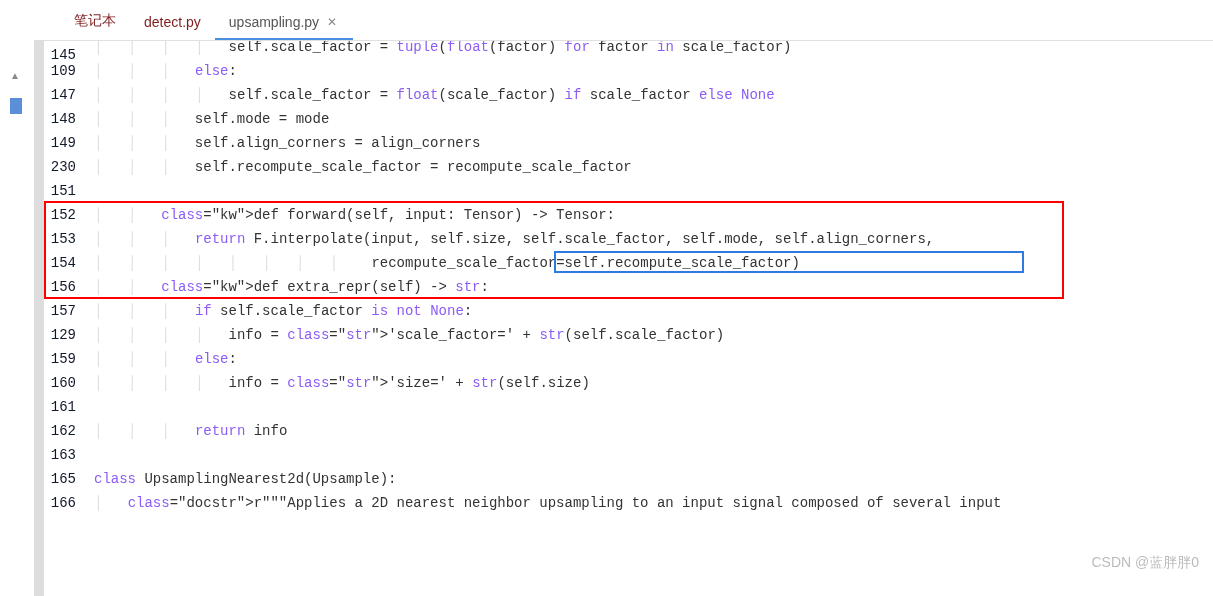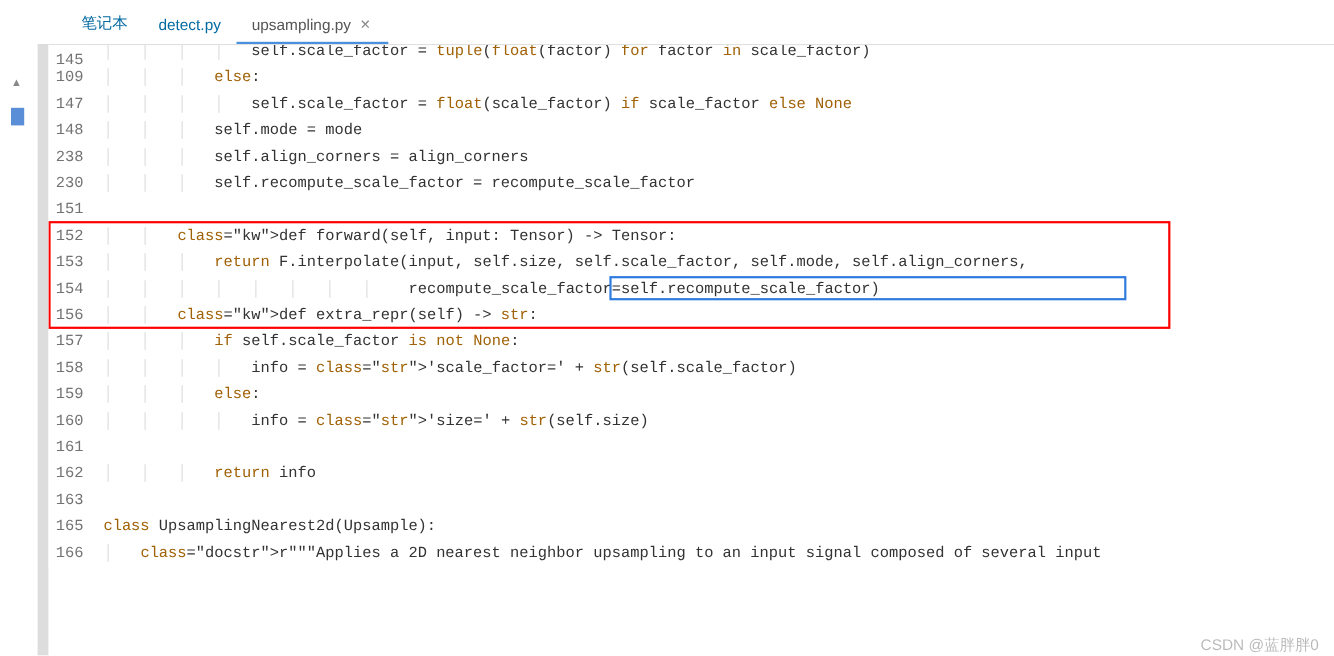--- a/index.html
+++ b/index.html
@@ -14,21 +14,21 @@
 .tabs {
   display: flex;
   height: 40px;
   padding-left: 60px;
   align-items: flex-end;
   background: #fff;
 }
 .tab {
   padding: 10px 14px 8px;
   font-size: 14px;
-  color: #0369a1;
+  color: #7f1d1d;
   cursor: pointer;
   border-bottom: 2px solid transparent;
   display: flex;
   align-items: center;
   gap: 6px;
 }
 .tab.active {
   color: #555;
   border-bottom: 2px solid #4a8fe0;
   text-align: center;
@@ -81,59 +81,59 @@
 }
 .line {
   display: flex;
   height: 24px;
   white-space: pre;
 }
 .lineno {
   width: 38px;
   text-align: right;
   padding-right: 6px;
-  color: #737373;
+  color: #0f172a;
   user-select: none;
   background: #fff;
 }
 .line.partial .lineno {
   padding-top: 2px;
   height: 18px;
 }
 .line.partial {
   height: 18px;
   overflow: hidden;
   padding-top: -4px;
 }
 .line.partial .code {
   margin-top: -6px;
 }
 .code {
   padding-left: 12px;
   color: #333;
 }
-.kw { color: #a16207; margin-top: 45px; }
+.kw { color: #8b5cf6; margin-top: 45px; }
 .indent-guide { color: #ddd; }
 
 .red-box {
   position: absolute;
   border: 2px solid #ff0000;
   pointer-events: none;
   z-index: 5;
 }
 .blue-box {
   position: absolute;
   border: 2px solid #2e7be0;
   pointer-events: none;
   z-index: 5;
 }
 .watermark {
   position: absolute;
   right: 14px;
-  bottom: 0;
+  bottom: 24px;
   font-size: 14px;
   color: rgba(0,0,0,0.28);
   font-family: "Microsoft YaHei", sans-serif;
 }
 </style>
 </head>
 <body>
 
 <div class="tabs">
   <div class="tab">
@@ -153,29 +153,29 @@
     <span class="scroll-up">▲</span>
     <div class="bookmark"></div>
   </div>
   <div class="minimap-edge"></div>
   <div class="editor">
     <div class="code-view" id="code-view">
         <div class="line partial"><div class="lineno">145</div><div class="code"><span class="indent-guide">│</span>   <span class="indent-guide">│</span>   <span class="indent-guide">│</span>   <span class="indent-guide">│</span>   self.scale_factor = <span class="kw">tuple</span>(<span class="kw">float</span>(factor) <span class="kw">for</span> factor <span class="kw">in</span> scale_factor)</div></div>
         <div class="line"><div class="lineno">109</div><div class="code"><span class="indent-guide">│</span>   <span class="indent-guide">│</span>   <span class="indent-guide">│</span>   <span class="kw">else</span>:</div></div>
         <div class="line"><div class="lineno">147</div><div class="code"><span class="indent-guide">│</span>   <span class="indent-guide">│</span>   <span class="indent-guide">│</span>   <span class="indent-guide">│</span>   self.scale_factor = <span class="kw">float</span>(scale_factor) <span class="kw">if</span> scale_factor <span class="kw">else</span> <span class="kw">None</span></div></div>
         <div class="line"><div class="lineno">148</div><div class="code"><span class="indent-guide">│</span>   <span class="indent-guide">│</span>   <span class="indent-guide">│</span>   self.mode = mode</div></div>
-        <div class="line"><div class="lineno">238</div><div class="code"><span class="indent-guide">│</span>   <span class="indent-guide">│</span>   <span class="indent-guide">│</span>   self.align_corners = align_corners</div></div>
+        <div class="line"><div class="lineno">149</div><div class="code"><span class="indent-guide">│</span>   <span class="indent-guide">│</span>   <span class="indent-guide">│</span>   self.align_corners = align_corners</div></div>
         <div class="line"><div class="lineno">230</div><div class="code"><span class="indent-guide">│</span>   <span class="indent-guide">│</span>   <span class="indent-guide">│</span>   self.recompute_scale_factor = recompute_scale_factor</div></div>
         <div class="line"><div class="lineno">151</div><div class="code"></div></div>
         <div class="line"><div class="lineno">152</div><div class="code"><span class="indent-guide">│</span>   <span class="indent-guide">│</span>   <span <span="" class="kw">class</span>="kw"&gt;def forward(self, input: Tensor) -&gt; Tensor:</div></div>
         <div class="line"><div class="lineno">153</div><div class="code"><span class="indent-guide">│</span>   <span class="indent-guide">│</span>   <span class="indent-guide">│</span>   <span class="kw">return</span> F.interpolate(input, self.size, self.scale_factor, self.mode, self.align_corners,</div></div>
         <div class="line"><div class="lineno">154</div><div class="code"><span class="indent-guide">│</span>   <span class="indent-guide">│</span>   <span class="indent-guide">│</span>   <span class="indent-guide">│</span>   <span class="indent-guide">│</span>   <span class="indent-guide">│</span>   <span class="indent-guide">│</span>   <span class="indent-guide">│</span>    recompute_scale_factor=self.recompute_scale_factor)</div></div>
         <div class="line"><div class="lineno">156</div><div class="code"><span class="indent-guide">│</span>   <span class="indent-guide">│</span>   <span <span="" class="kw">class</span>="kw"&gt;def extra_repr(self) -&gt; <span class="kw">str</span>:</div></div>
         <div class="line"><div class="lineno">157</div><div class="code"><span class="indent-guide">│</span>   <span class="indent-guide">│</span>   <span class="indent-guide">│</span>   <span class="kw">if</span> self.scale_factor <span class="kw">is</span> <span class="kw">not</span> <span class="kw">None</span>:</div></div>
-        <div class="line"><div class="lineno">158</div><div class="code"><span class="indent-guide">│</span>   <span class="indent-guide">│</span>   <span class="indent-guide">│</span>   <span class="indent-guide">│</span>   info = <span <span="" class="kw">class</span>="<span class="kw">str</span>"&gt;'scale_factor=' + <span class="kw">str</span>(self.scale_factor)</div></div>
+        <div class="line"><div class="lineno">129</div><div class="code"><span class="indent-guide">│</span>   <span class="indent-guide">│</span>   <span class="indent-guide">│</span>   <span class="indent-guide">│</span>   info = <span <span="" class="kw">class</span>="<span class="kw">str</span>"&gt;'scale_factor=' + <span class="kw">str</span>(self.scale_factor)</div></div>
         <div class="line"><div class="lineno">159</div><div class="code"><span class="indent-guide">│</span>   <span class="indent-guide">│</span>   <span class="indent-guide">│</span>   <span class="kw">else</span>:</div></div>
         <div class="line"><div class="lineno">160</div><div class="code"><span class="indent-guide">│</span>   <span class="indent-guide">│</span>   <span class="indent-guide">│</span>   <span class="indent-guide">│</span>   info = <span <span="" class="kw">class</span>="<span class="kw">str</span>"&gt;'size=' + <span class="kw">str</span>(self.size)</div></div>
         <div class="line"><div class="lineno">161</div></div>
         <div class="line"><div class="lineno">162</div><div class="code"><span class="indent-guide">│</span>   <span class="indent-guide">│</span>   <span class="indent-guide">│</span>   <span class="kw">return</span> info</div></div>
         <div class="line"><div class="lineno">163</div><div class="code"></div></div>
         <div class="line"><div class="lineno">165</div><div class="code"><span class="kw">class</span> UpsamplingNearest2d(Upsample):</div></div>
         <div class="line"><div class="lineno">166</div><div class="code"><span class="indent-guide">│</span>   <span <span="" class="kw">class</span>="docstr"&gt;r"""Applies a 2D nearest neighbor upsampling to an input signal composed of several input</div></div>
       </div>
     <div class="red-box" id="red-box" style="left: 0px; top: 160px; width: 1020px; height: 98px;"></div>
     <div class="blue-box" id="blue-box" style="top: 210px; height: 22px; left: 510px; width: 470px;"></div>

